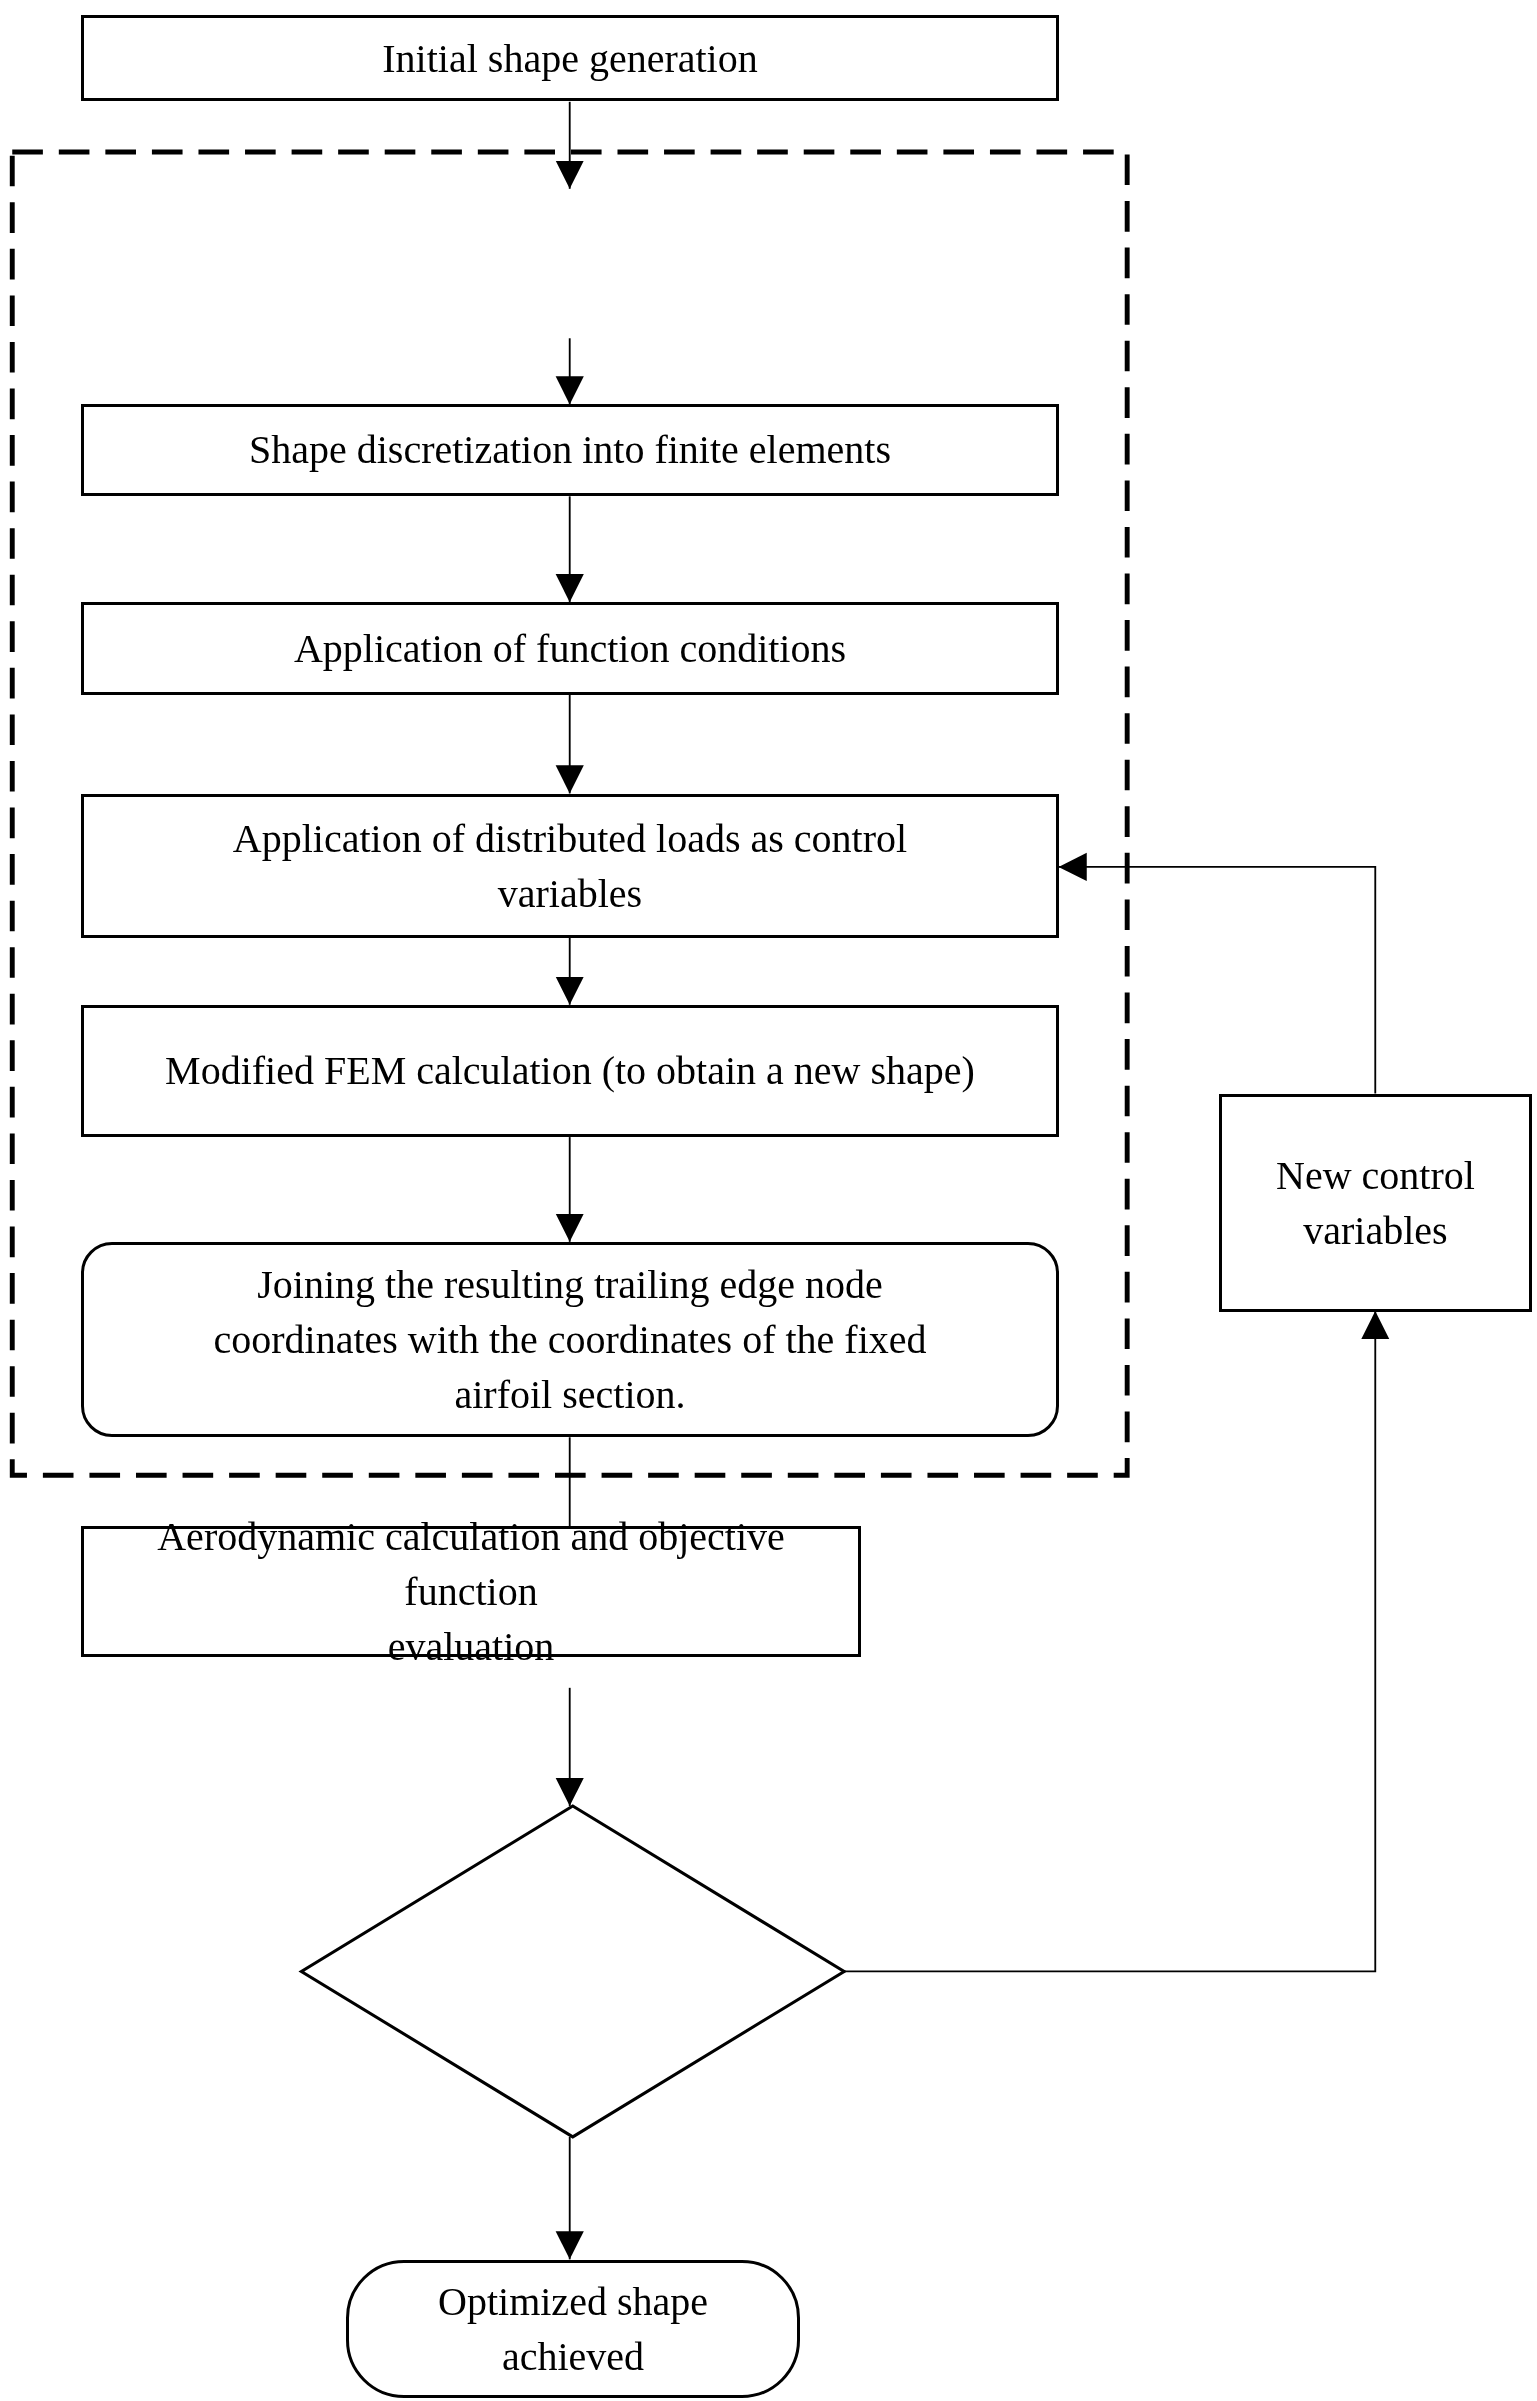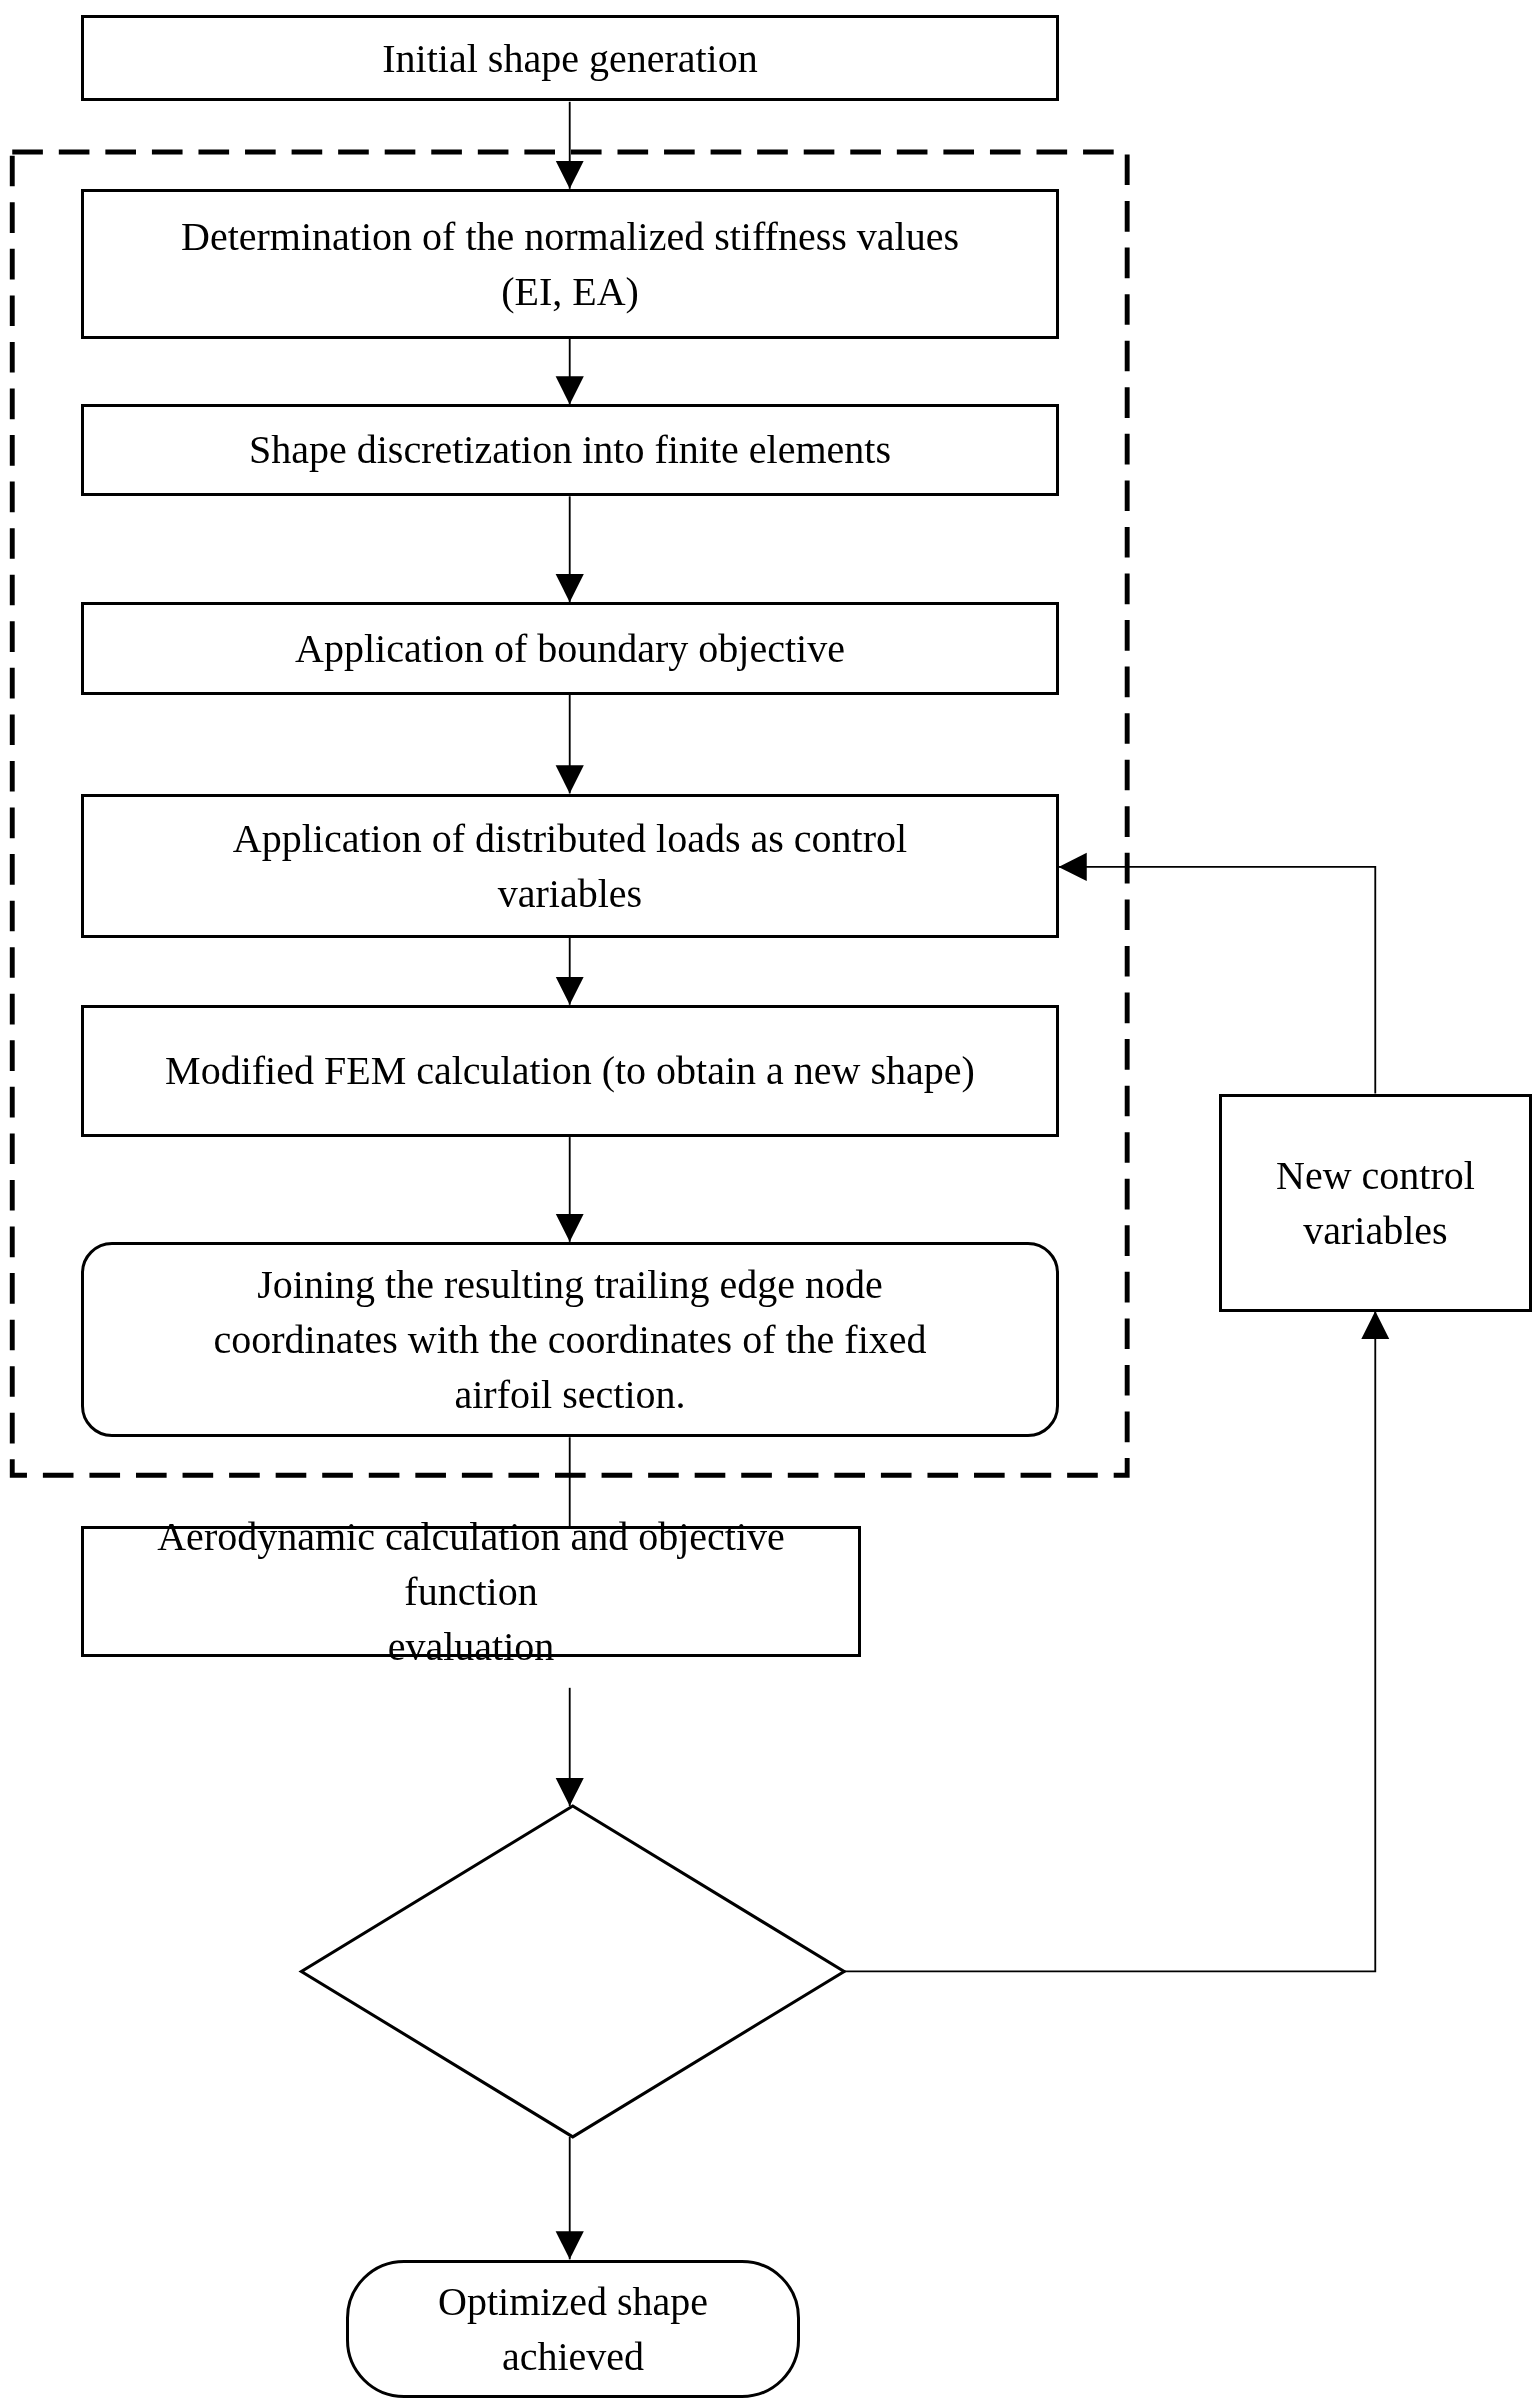--- a/index.html
+++ b/index.html
@@ -75,26 +75,24 @@
     <line x1="930" y1="2755" x2="930" y2="2948" stroke="#000000" stroke-width="3" marker-end="url(#ah)"></line>
     <line x1="930" y1="3488" x2="930" y2="3688" stroke="#000000" stroke-width="3" marker-end="url(#ah)"></line>
 
     <polyline points="1378,3218 2245,3218 2245,2140" fill="none" stroke="#000000" stroke-width="3" marker-end="url(#ah)"></polyline>
 
     <polyline points="2245,1785 2245,1415 1728,1415" fill="none" stroke="#000000" stroke-width="3" marker-end="url(#ah)"></polyline>
   </svg>
 
   <div class="node" style="left:81px; top:15.3px; width:978px; height:86px;">Initial shape generation</div>
 
-  <div class="node" style="left:81px; top:189px; width:978px; height:150px;">Determination of the normalized stiffness values
-(EI, EA)</div>
 
   <div class="node" style="left:81px; top:404px; width:978px; height:92px;">Shape discretization into finite elements</div>
 
-  <div class="node" style="left:81px; top:602px; width:978px; height:93px;">Application of boundary objective</div>
+  <div class="node" style="left:81px; top:602px; width:978px; height:93px;">Application of function conditions</div>
 
   <div class="node" style="left:81px; top:794px; width:978px; height:144px;">Application of distributed loads as control
 variables</div>
 
   <div class="node" style="left:81px; top:1005px; width:978px; height:132px;">Modified FEM calculation (to obtain a new shape)</div>
 
   <div class="node" style="left:81px; top:1242px; width:978px; height:195px;border-radius:31px;">Joining the resulting trailing edge node
 coordinates with the coordinates of the fixed
 airfoil section.</div>
 

